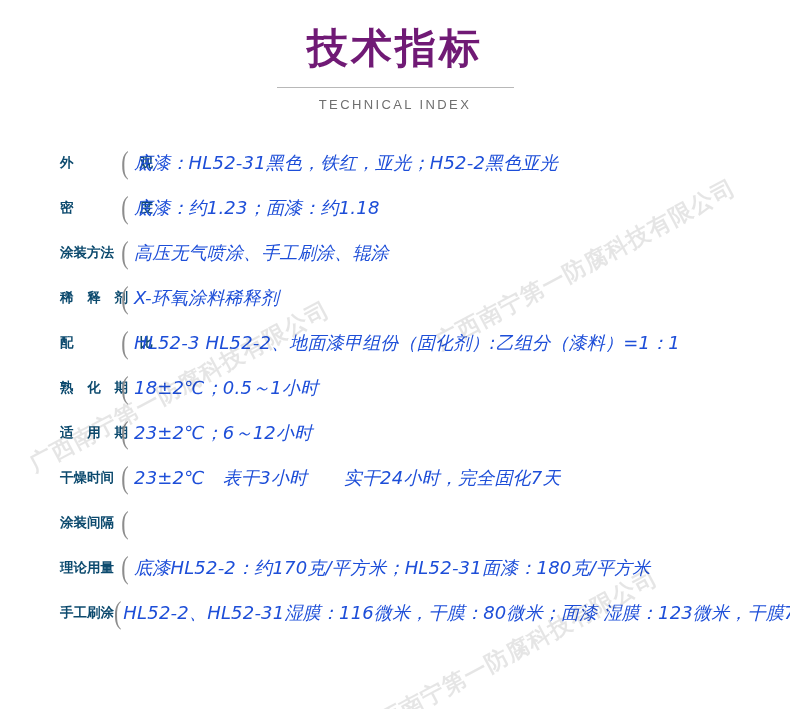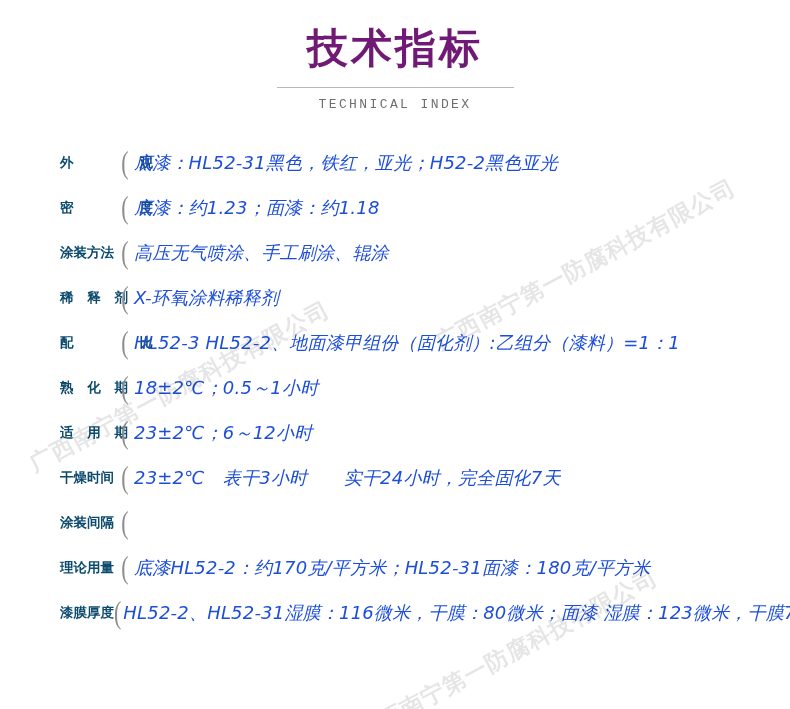--- a/index.html
+++ b/index.html
@@ -56,21 +56,21 @@
     width: 237px;
     height: 1px;
     background: #b8b8b8;
     margin: 11px auto 0 auto;
   }
   .title-en {
     font-size: 13px;
     color: #6f6f6f;
     letter-spacing: 2.4px;
     margin-top: 9px;
-    font-family: Liberation Mono, monospace;
+    font-family: Liberation Sans, sans-serif;
   }
 
   
   .spec-table {
     position: absolute;
     top: 140px;
     left: 0;
     width: 790px;
     z-index: 3;
   }
@@ -180,18 +180,18 @@
     <div class="spec-brace">(</div>
   </div>
 
   <div class="spec-row">
     <div class="spec-label">理论用量</div>
     <div class="spec-brace">(</div>
     <div class="spec-value">底漆HL52-2：约170克/平方米；HL52-31面漆：180克/平方米</div>
   </div>
 
   <div class="spec-row">
-    <div class="spec-label">漆膜厚度</div>
+    <div class="spec-label">手工刷涂</div>
     <div class="spec-brace">(</div>
     <div class="spec-value">HL52-2、HL52-31湿膜：116微米，干膜：80微米；面漆 湿膜：123微米，干膜70微米</div>
   </div>
 
 </div>
 
 </body></html>

